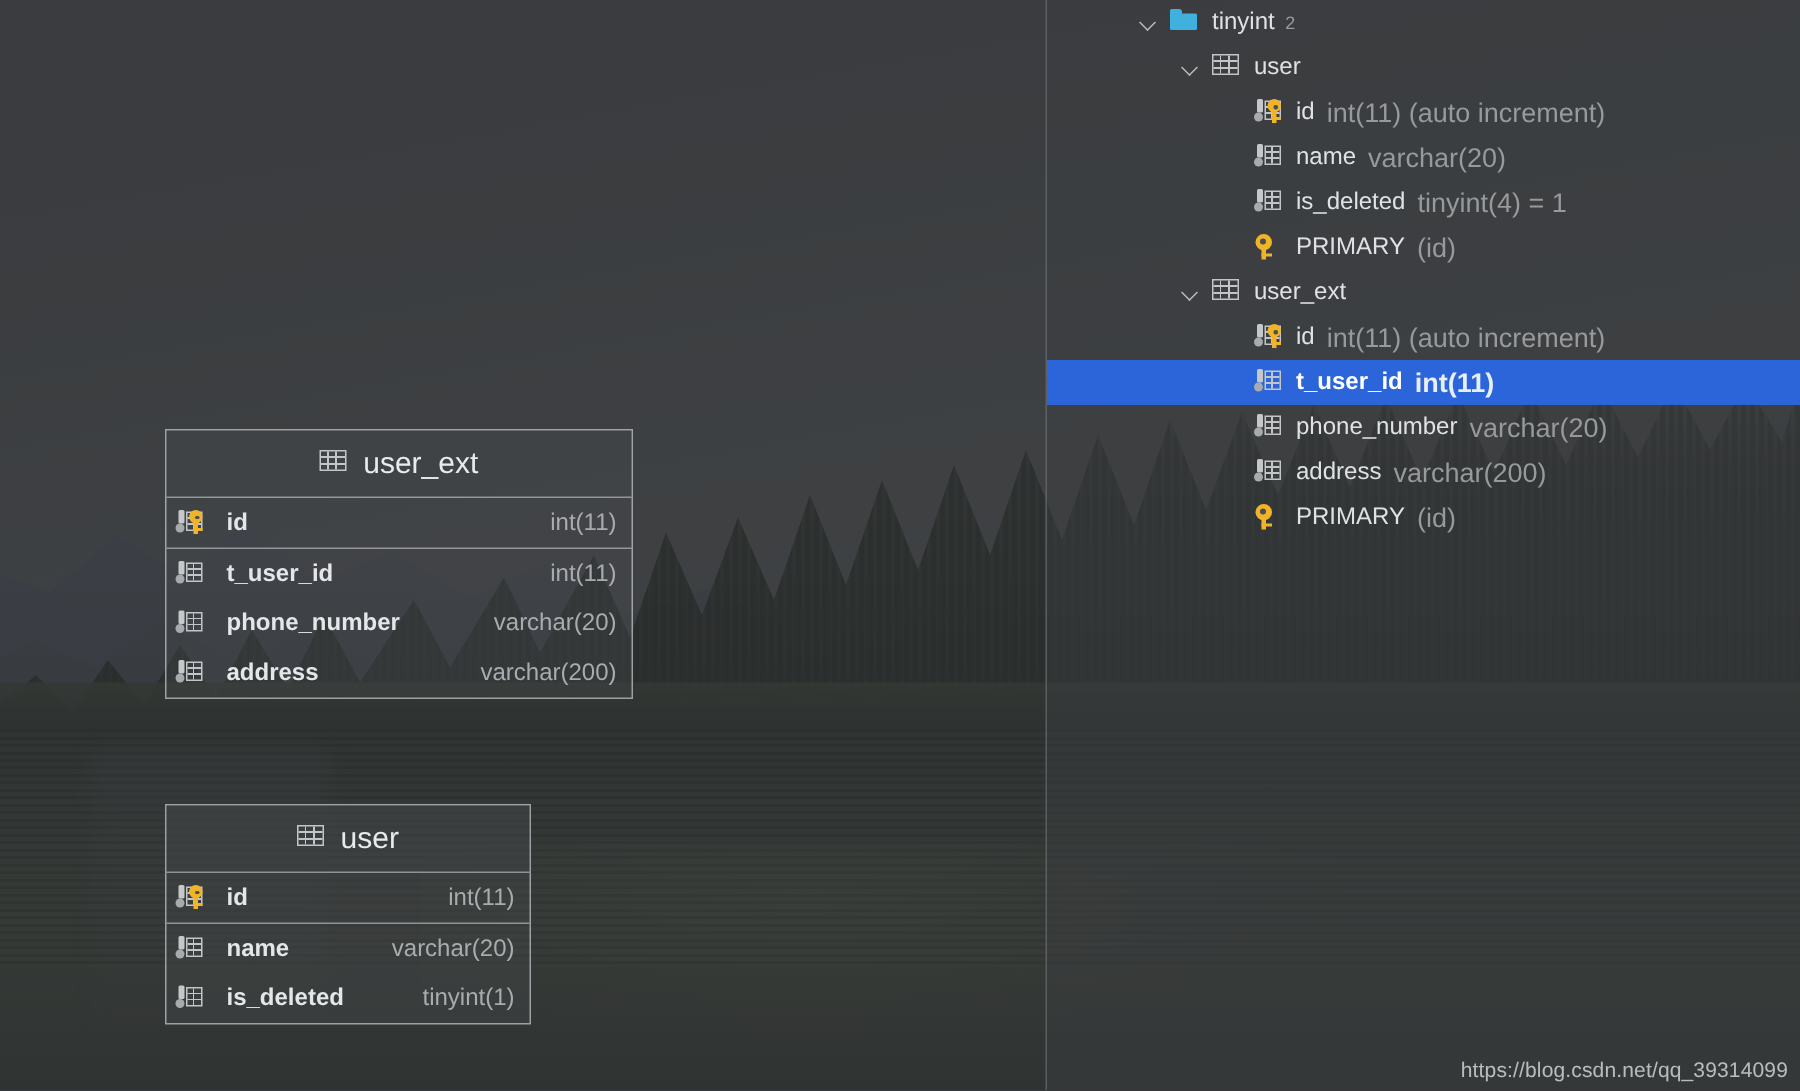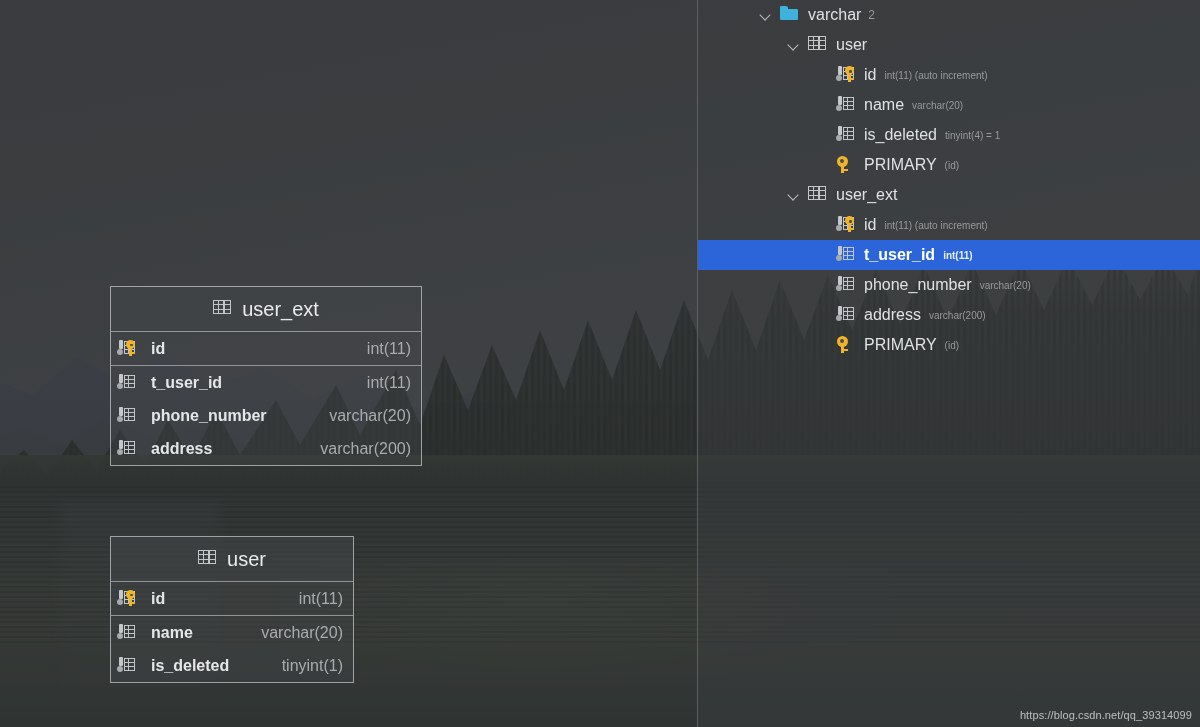--- a/index.html
+++ b/index.html
@@ -124,21 +124,21 @@
     width: 7px; height: 7px;
     border-right: 1.8px solid #b9bcbf; border-bottom: 1.8px solid #b9bcbf;
   }
   .twist.open::after  { transform: rotate(45deg); }
   .twist.closed::after{ transform: rotate(-45deg); left: 2px; top: 4px; }
   .twist.none::after  { content: none; }
 
   .ticon { width: 20px; height: 18px; flex: 0 0 20px; margin-right: 8px; position: relative; }
 
   .t-label { color: #dfe1e3; font-size: 16px; }
-  .t-type  { color: #97999b; font-size: 10px; margin-left: 8px; }
+  .t-type  { color: #97999b; font-size: 18px; margin-left: 8px; }
   .t-count { color: #97999b; font-size: 12px; margin-left: 7px; }
 
   
   
   .ic-schema { width: 18px; height: 16px; }
   .ic-schema i { position: absolute; background: #3a9cc9; display: block; }
   .ic-schema .s1 { left: 0;  top: 5px;  width: 8px; height: 8px; background:#2f8ec0; }
   .ic-schema .s2 { left: 10px; top: 0;  width: 7px; height: 6px; background:#49b0dc; }
   .ic-schema .s3 { left: 10px; top: 8px; width: 7px; height: 6px; background:#49b0dc; }
   .ic-schema .s4 { left: 7px; top: 3px;  width: 4px; height: 1.5px; background:#7fc6e3; }
@@ -241,21 +241,21 @@
     padding: 0 10px 0 6px;
     gap: 6px;
   }
   .drow .name { font-size: 16px; font-weight: bold; color: #e4e6e8; }
   .drow .type { font-size: 16px; color: #a9acae; margin-left: auto; }
   .dsep { height: 1px; background: rgba(198,201,204,0.62); }
 
   
   .watermark {
     position: absolute; right: 8px; bottom: 6px;
-    font-size: 11px; color: rgba(222,226,228,0.78);
+    font-size: 14px; color: rgba(222,226,228,0.78);
     font-family: "Liberation Sans", sans-serif;
     letter-spacing: .1px;
   }
 </style>
 </head>
 <body>
 
 <div id="app">
 
   <div class="bg">
@@ -329,21 +329,21 @@
           <span class="type">tinyint(1)</span>
         </div>
       </div>
     </div>
 
   <div class="tree-panel">
     <div class="tree-rows" id="tree-rows">
         <div class="trow" style="padding-left: 60px;">
           <span class="twist open"></span>
           <span class="ticon"><span class="ic-folder"><span class="tab"></span><span class="body"></span></span></span>
-          <span class="t-label">varchar</span>
+          <span class="t-label">tinyint</span>
           <span class="t-count">2</span>
         </div>
         <div class="trow" style="padding-left: 88px;">
           <span class="twist open"></span>
           <span class="ticon"><span class="ic-table"><span class="g"></span></span></span>
           <span class="t-label">user</span>
         </div>
         <div class="trow" style="padding-left: 116px;">
           <span class="twist none"></span>
           <span class="ticon"><span class="ic-col"><span class="bar"></span><span class="dot"></span><span class="grid"></span><span class="keyo">

